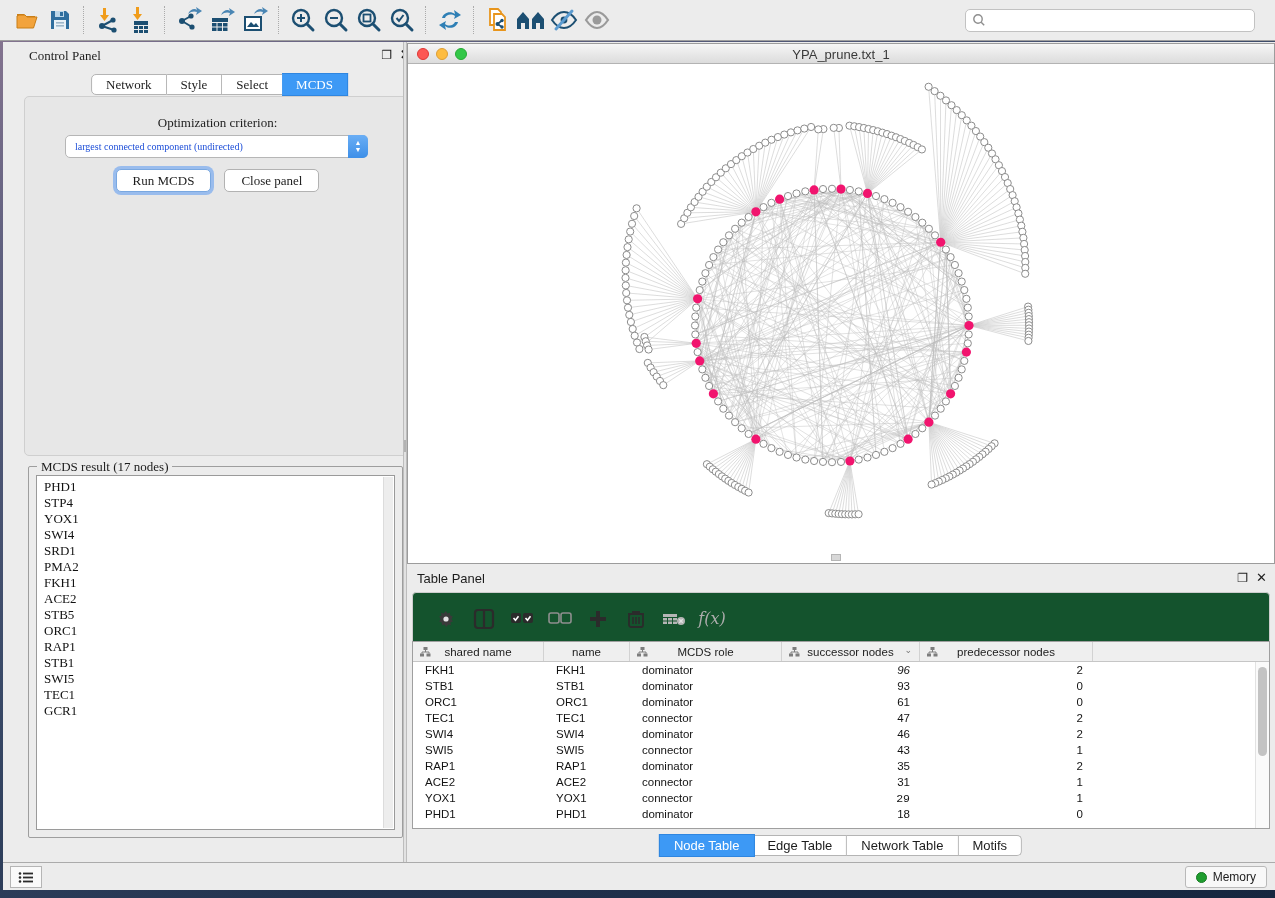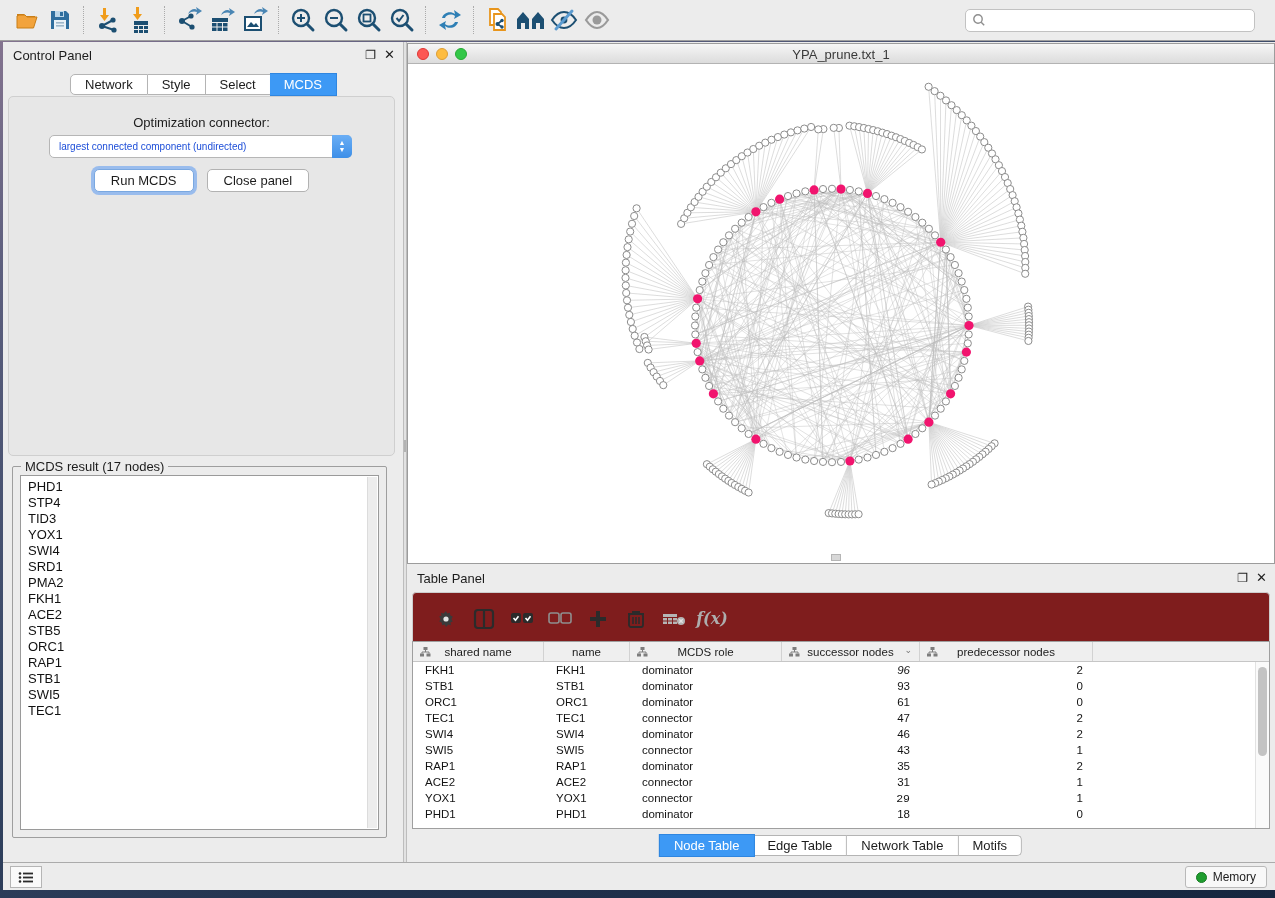--- a/index.html
+++ b/index.html
@@ -12,21 +12,21 @@
   .toolbar { position:absolute; left:0; top:0; right:0; height:41px; background:#ececec;
     border-bottom:1px solid #9e9e9e; display:flex; align-items:center; padding:0 10px; }
   .tb-btn { width:33px; height:33px; display:flex; align-items:center; justify-content:center; border-radius:4px; }
   .tb-sep { width:0; height:28px; border-left:1px dotted #ababab; margin:0 7px; }
   .search-wrap { margin-left:auto; margin-right:10px; width:290px; height:23px; background:#fff;
     border:1px solid #c2c2c2; border-radius:5px; display:flex; align-items:center; padding:0 6px; }
   .search-wrap input { border:0; outline:0; flex:1; font-size:12px; background:transparent; margin-left:4px; }
   
   .content { position:absolute; top:42px; left:3px; right:0; bottom:28px; background:#ececec; }
   
-  .control-panel { position:absolute; left:0; top:0; width:400px; height:100%; background:#ececec; }
+  .control-panel { position:absolute; left:16px; top:0; width:400px; height:100%; background:#ececec;font-family:Liberation Serif, serif; }
   .cp-header { position:absolute; left:0; right:0; top:0; height:26px; }
   .panel-title { position:absolute; left:10px; top:6px; font-size:13px; color:#1c1c1c; }
   .panel-btns { position:absolute; right:8px; top:5px; display:flex; gap:8px; align-items:center; }
   .float-glyph { font-size:12px; color:#1c1c1c; }
   .close-glyph { font-size:13px; color:#1c1c1c; font-weight:bold; }
   .seg-bar { display:flex; height:21px; }
   .cp-tabs { position:absolute; left:50%; transform:translateX(-50%); top:32px; }
   .seg { background:#fff; border:1px solid #b4b4b4; border-left-width:0; padding:0 14px;
     font-size:13px; color:#1c1c1c; display:flex; align-items:center; }
   .seg:first-child { border-left-width:1px; border-radius:5px 0 0 5px; }
@@ -73,22 +73,22 @@
   .light.green { background:#33c748; border:1px solid #27aa35; }
   .net-title { position:absolute; width:100%; top:3px; text-align:center; font-size:13px; color:#3a3a3a; }
   .net-canvas { position:absolute; left:0; right:0; top:21px; bottom:0; background:#fff; }
   .net-canvas svg { width:100%; height:100%; display:block; }
   .split-grip { position:absolute; left:423px; bottom:2px; width:10px; height:7px;
     background:#d8d8d8; border:1px solid #b5b5b5; }
   
   .table-panel { position:absolute; left:0; right:0; top:523px; bottom:0; background:#ececec; }
   .tp-header { position:absolute; left:0; right:0; top:0; height:24px; }
   .tp-toolbar { position:absolute; left:5px; right:5px; top:27px; height:53px;
-    background:#7f1d1d; border:1px solid #cdcdcd; border-radius:4px;
-    display:flex; align-items:center; gap:0; padding-left:14px;font-weight:bold; }
+    background:#14532d; border:1px solid #cdcdcd; border-radius:4px;
+    display:flex; align-items:center; gap:0; padding-left:14px; }
   .tp-tool { width:38px; height:30px; display:flex; align-items:center; justify-content:center; }
   .fx { font-family:"DejaVu Serif",serif; font-style:italic; font-size:16px; color:#adadad; }
   .tp-table { position:absolute; left:5px; right:5px; top:76px; bottom:33px;
     background:#fff; border:1px solid #9f9f9f; overflow:hidden; }
   .thead { display:flex; height:20px; background:#efefef; border-bottom:1px solid #c6c6c6; }
   .th { position:relative; display:flex; align-items:center; justify-content:center;
     font-size:11.5px; color:#1c1c1c; border-right:1px solid #d2d2d2; flex:none; }
   .th .tree { position:absolute; left:7px; top:5px; }
   .th .sortchev { position:absolute; right:7px; top:3px; font-size:9px; color:#777; }
   .th.filler { flex:1; border-right:0; }
@@ -275,53 +275,53 @@
         </span>
       </div>
       <div class="seg-bar cp-tabs" id="control-tabs">
             <div class="seg">Network</div>
             <div class="seg">Style</div>
             <div class="seg">Select</div>
             <div class="seg active">MCDS</div>
           </div>
 
       <div class="cp-options">
-        <div class="opt-label">Optimization connector:</div>
+        <div class="opt-label">Optimization criterion:</div>
         <div class="dropdown">
           <span class="dd-text">largest connected component (undirected)</span>
           <span class="dd-stepper">
                 <span>▲</span>
                 <span>▼</span>
               </span>
         </div>
         <div class="btn-row">
           <div class="mac-btn focused">Run MCDS</div>
           <div class="mac-btn">Close panel</div>
         </div>
       </div>
 
       <div class="result-group">
         <span class="result-legend">MCDS result (17 nodes)</span>
         <div class="result-list">
           <ul id="mcds-list">
                 <li>PHD1</li>
                 <li>STP4</li>
-                <li>TID3</li>
                 <li>YOX1</li>
                 <li>SWI4</li>
                 <li>SRD1</li>
                 <li>PMA2</li>
                 <li>FKH1</li>
                 <li>ACE2</li>
                 <li>STB5</li>
                 <li>ORC1</li>
                 <li>RAP1</li>
                 <li>STB1</li>
                 <li>SWI5</li>
                 <li>TEC1</li>
+                <li>GCR1</li>
               </ul>
           <div class="list-scroll"></div>
         </div>
       </div>
     </div>
 
     <div class="v-divider">
       <div class="v-grip"></div>
     </div>
 

